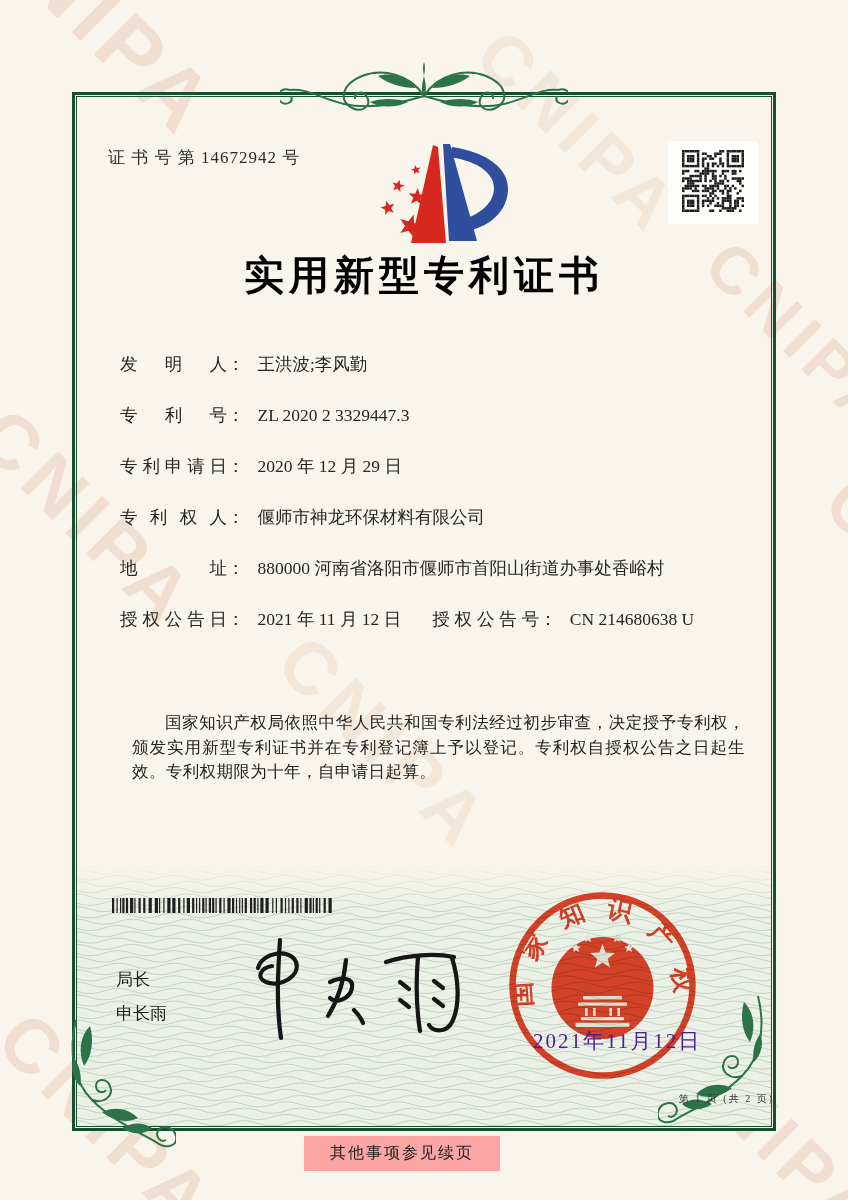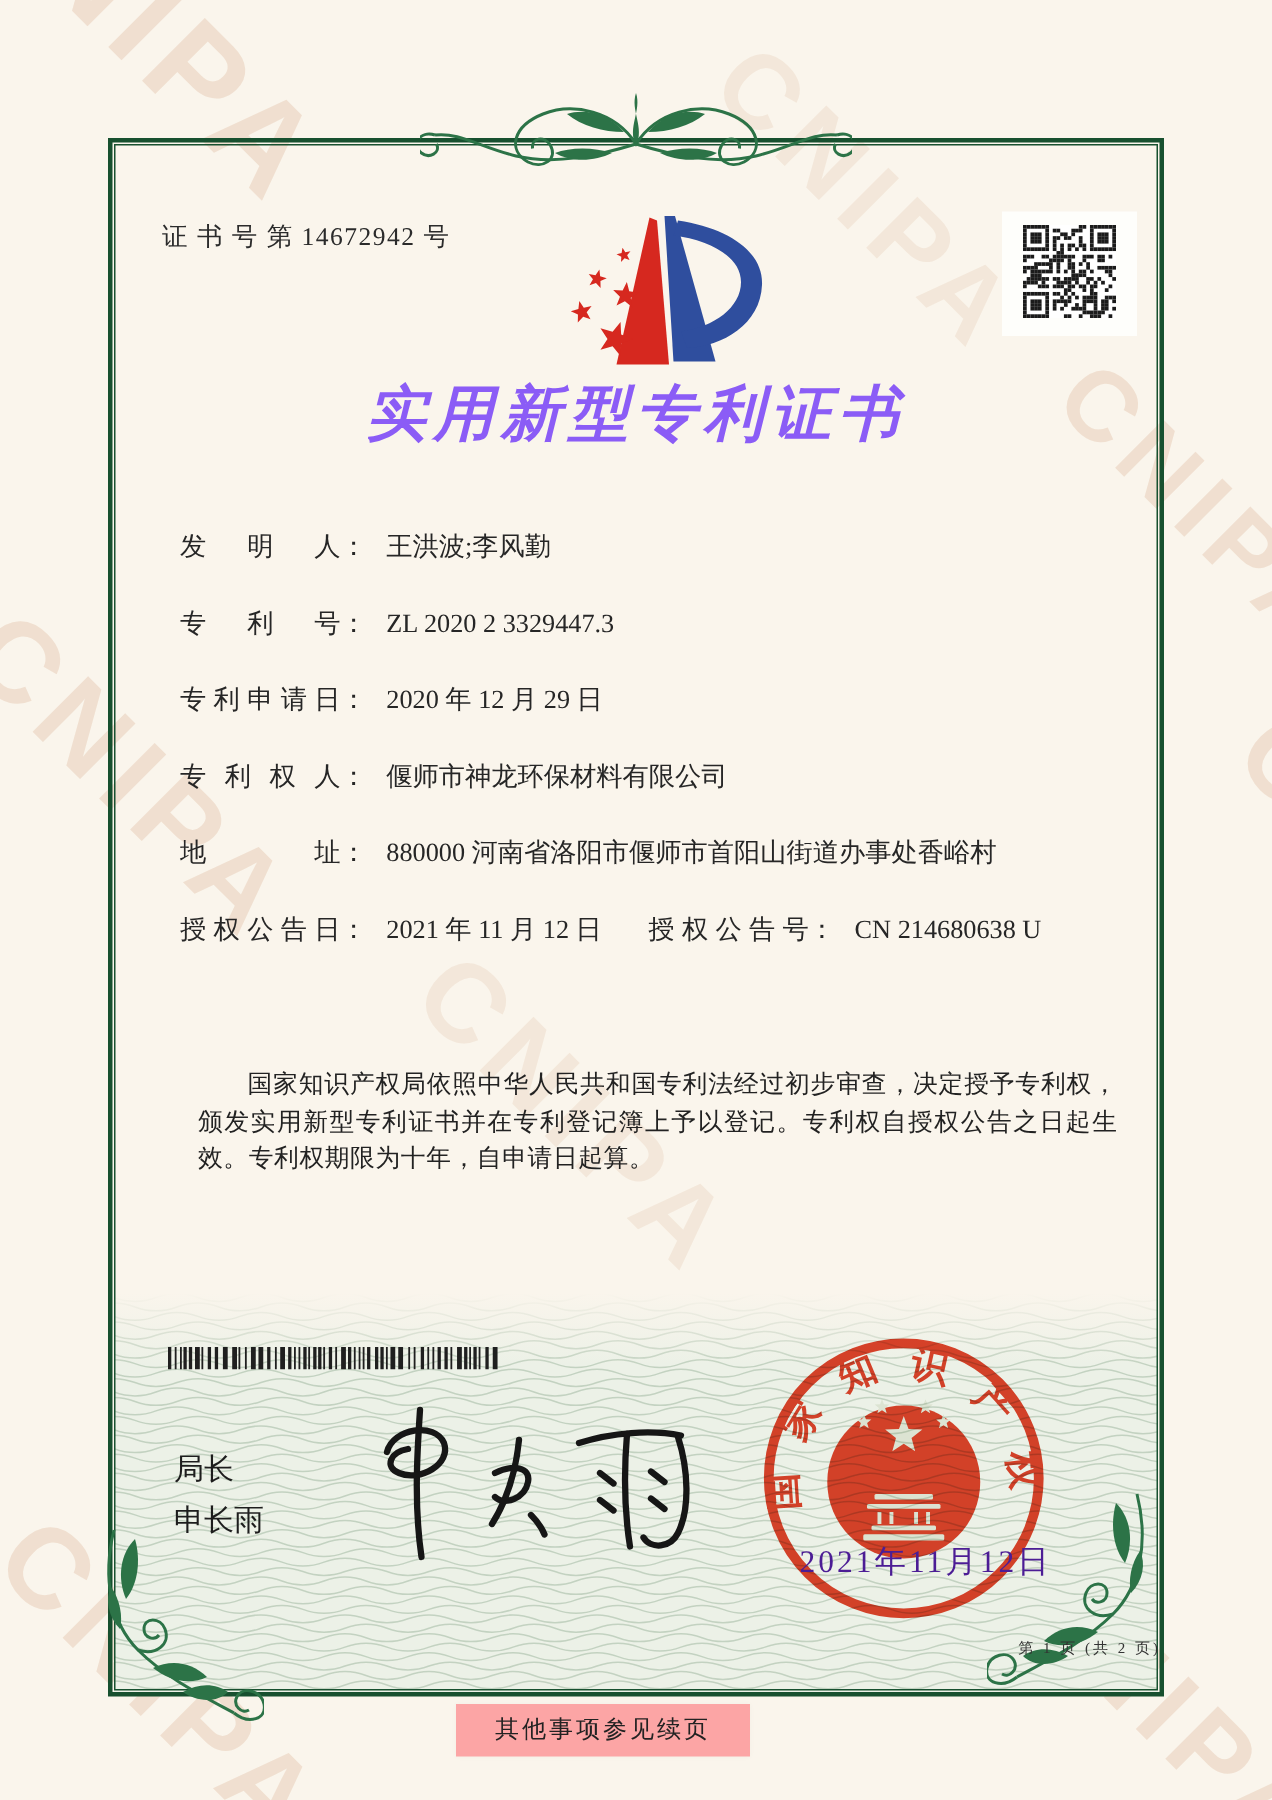--- a/index.html
+++ b/index.html
@@ -22,31 +22,31 @@
   .frame-inner{position:absolute;left:1px;top:1px;right:1px;bottom:1px;border:1px solid #17502f;}
   .flourish-top{position:absolute;left:280px;top:56px;z-index:2;}
   .corner{position:absolute;z-index:2;}
   .corner-br{left:658px;top:992px;}
   .corner-bl{left:64px;top:1016px;}
   .cert-no{position:absolute;left:108px;top:146px;font-size:17px;letter-spacing:1px;z-index:2;}
   .logo{position:absolute;left:346px;top:140px;z-index:2;}
   .qr-wrap{position:absolute;left:668px;top:141px;width:90px;height:83px;background:#fefefb;z-index:2;}
   .qr{position:absolute;left:14px;top:9px;}
   .title{position:absolute;left:0;top:248px;width:848px;text-align:center;z-index:2;
-    font-size:40px;font-weight:bold;letter-spacing:5px;color:#8b5cf6;font-style:italic;}
+    font-size:40px;font-weight:bold;letter-spacing:5px;color:#000000;}
   .fields{position:absolute;left:120px;top:352px;z-index:2;font-size:17.5px;color:#262626;}
   .field-row{height:22px;margin-bottom:29px;white-space:nowrap;}
   .flabel{display:inline-block;width:107px;text-align:justify;text-align-last:justify;vertical-align:top;}
   .colon{margin-right:13px;}
   .grant2{margin-left:31px;}
   .paras{position:absolute;left:120px;top:699px;width:637px;z-index:2;
     font-size:16.5px;line-height:24.5px;text-align:justify;color:#222;}
   .paras p{margin:12px;text-indent:2em;letter-spacing:0.4px;}
   .barcode{position:absolute;left:112px;top:898px;z-index:2;}
-  .signer{position:absolute;left:116px;top:963px;z-index:2;font-size:20px;line-height:34px;color:#1d1d1d;}
+  .signer{position:absolute;left:116px;top:963px;z-index:2;font-size:17px;line-height:34px;color:#1d1d1d;}
   .signature{position:absolute;left:228px;top:926px;z-index:3;}
   .seal{position:absolute;left:505px;top:888px;z-index:3;opacity:0.95;mix-blend-mode:multiply;}
   .seal-date{position:absolute;left:533px;top:1027px;z-index:4;font-size:21px;
     letter-spacing:2px;color:#4c1d95;font-family:Liberation Serif, serif;}
   .page-no{position:absolute;left:72px;top:1092px;width:702px;text-align:right;z-index:2;
     font-size:10px;letter-spacing:2px;color:#333;}
   .cont-note{position:absolute;left:402px;top:1136px;transform:translateX(-50%);z-index:2;
     background:#fca5a5;padding:7px 26px;font-size:16px;letter-spacing:2px;color:#222;
     box-shadow:0 0 4px rgba(0,0,0,0.03);}
   .defs-hidden{position:absolute;width:0;height:0;overflow:hidden;}

